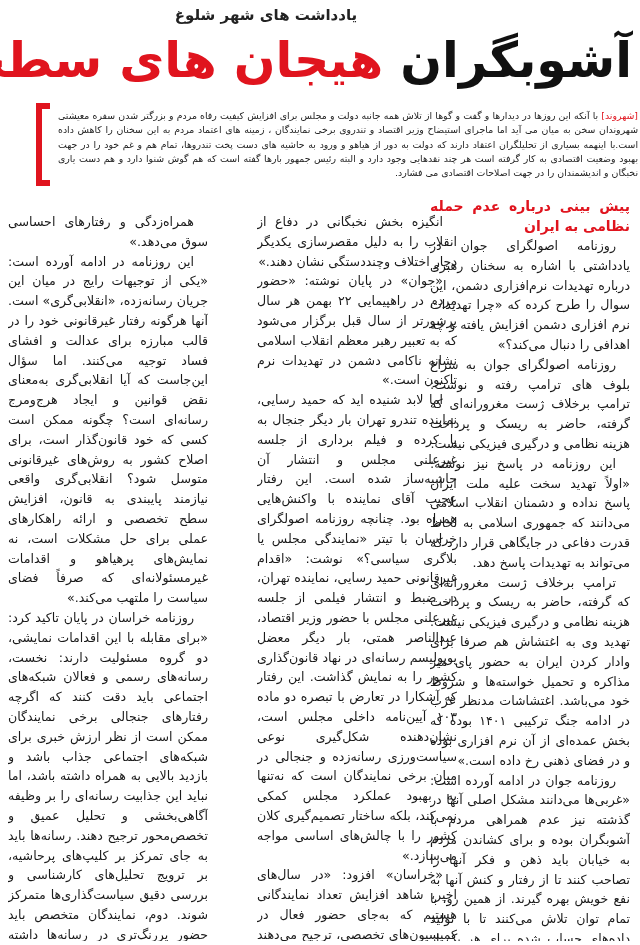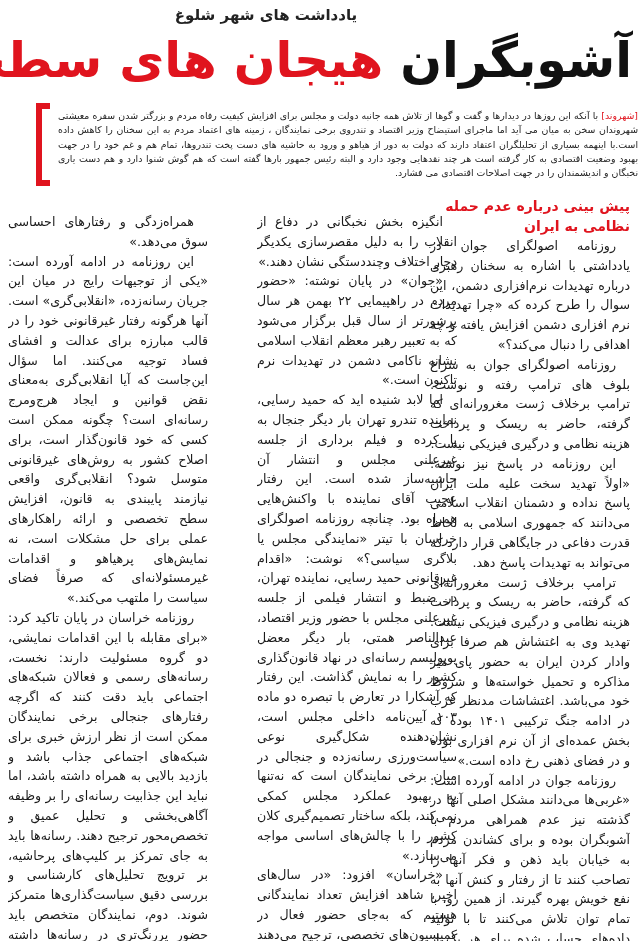--- a/index.html
+++ b/index.html
@@ -35,21 +35,20 @@
   .col {
     position: absolute; top: 196px; width: 200px; height: 745px; overflow: hidden;
     direction: rtl; text-align: justify; font-size: 12.6px; line-height: 19.8px; color: #1a1a1a;
   }
   .col.c1 { left: 430px; }
   .col.c2 { left: 218px; margin-left: 39px; }
   .col.c3 { left: 8px; }
   .col p { margin: 0; text-indent: 14px; }
   .col h3 {
     margin: 0; color: #e0141e; font-weight: bold; font-size: 14px; line-height: 20px;
-    text-align: right;
   }
   .col .spacer { height: 16px; }
 </style>
 </head>
 <body>
 
 <div class="kicker">یادداشت های شهر شلوغ</div>
 
 <div class="headline"><span>آشوبگران </span><span class="red">هیجان های سطحی</span></div>
 

